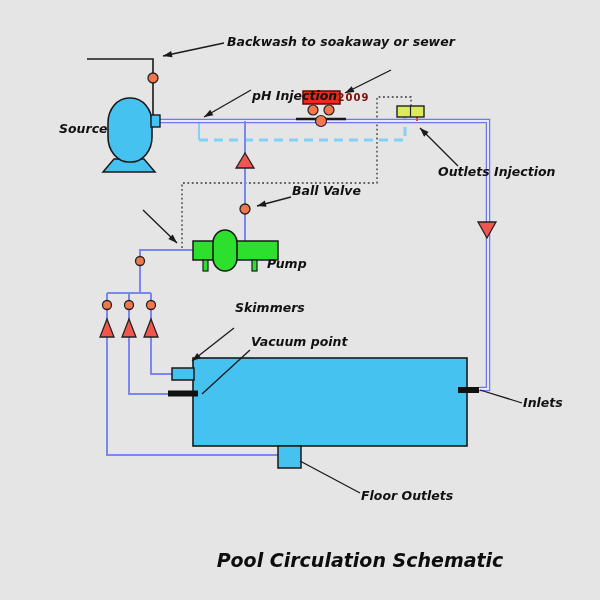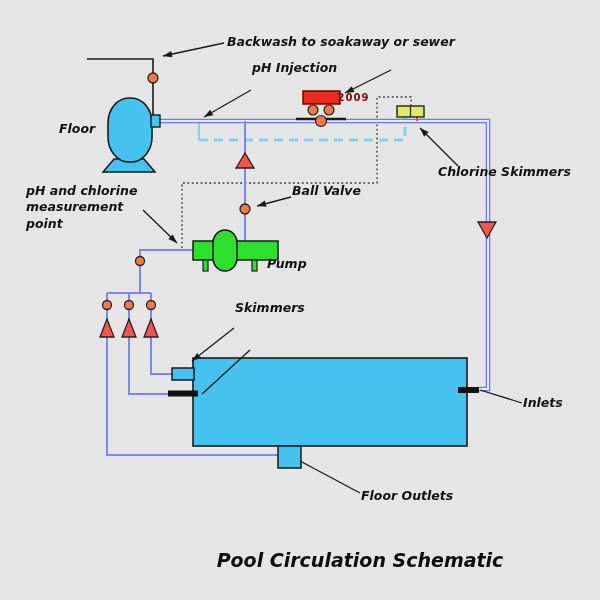--- a/index.html
+++ b/index.html
@@ -97,28 +97,26 @@
 
     <line x1="234" y1="328" x2="192" y2="361" stroke="#1a1a1a" stroke-width="1.3"></line>
     <polygon points="0,0 9,-3.2 9,3.2" transform="translate(192,361) rotate(-38)" fill="#1a1a1a"></polygon>
 
     <line x1="250" y1="350" x2="202" y2="394" stroke="#1a1a1a" stroke-width="1.3"></line>
     <line x1="522" y1="403" x2="480" y2="390" stroke="#1a1a1a" stroke-width="1.3"></line>
     <line x1="360" y1="493" x2="300" y2="461" stroke="#1a1a1a" stroke-width="1.3"></line>
   </svg>
 
   <div class="lbl" style="left:227px;top:34px">Backwash to soakaway or sewer</div>
-  <div class="lbl" style="left:252px;top:60px">pH Injection</div>
-  <div class="lbl" style="left:438px;top:164px">Chlorine Skimmers</div>
+  <div class="lbl" style="left:252px;top:88px">pH Injection</div>
+  <div class="lbl" style="left:438px;top:164px">Outlets Injection</div>
   <div class="lbl" style="left:292px;top:183px">Ball Valve</div>
-  <div class="lbl lbl-multi" style="left:26px;top:183px">pH and chlorine
-measurement
-point</div>
-  <div class="lbl" style="left:59px;top:121px">Floor</div>
+  <div class="lbl" style="left:59px;top:121px">Source</div>
   <div class="lbl" style="left:267px;top:256px">Pump</div>
   <div class="lbl" style="left:235px;top:300px">Skimmers</div>
+  <div class="lbl" style="left:251px;top:334px">Vacuum point</div>
   <div class="lbl" style="left:523px;top:395px">Inlets</div>
   <div class="lbl" style="left:361px;top:488px">Floor Outlets</div>
 
   <div id="hp-display">2009</div>
 
   <div id="main-title">Pool Circulation Schematic</div>
 </div>
 
 </body></html>

